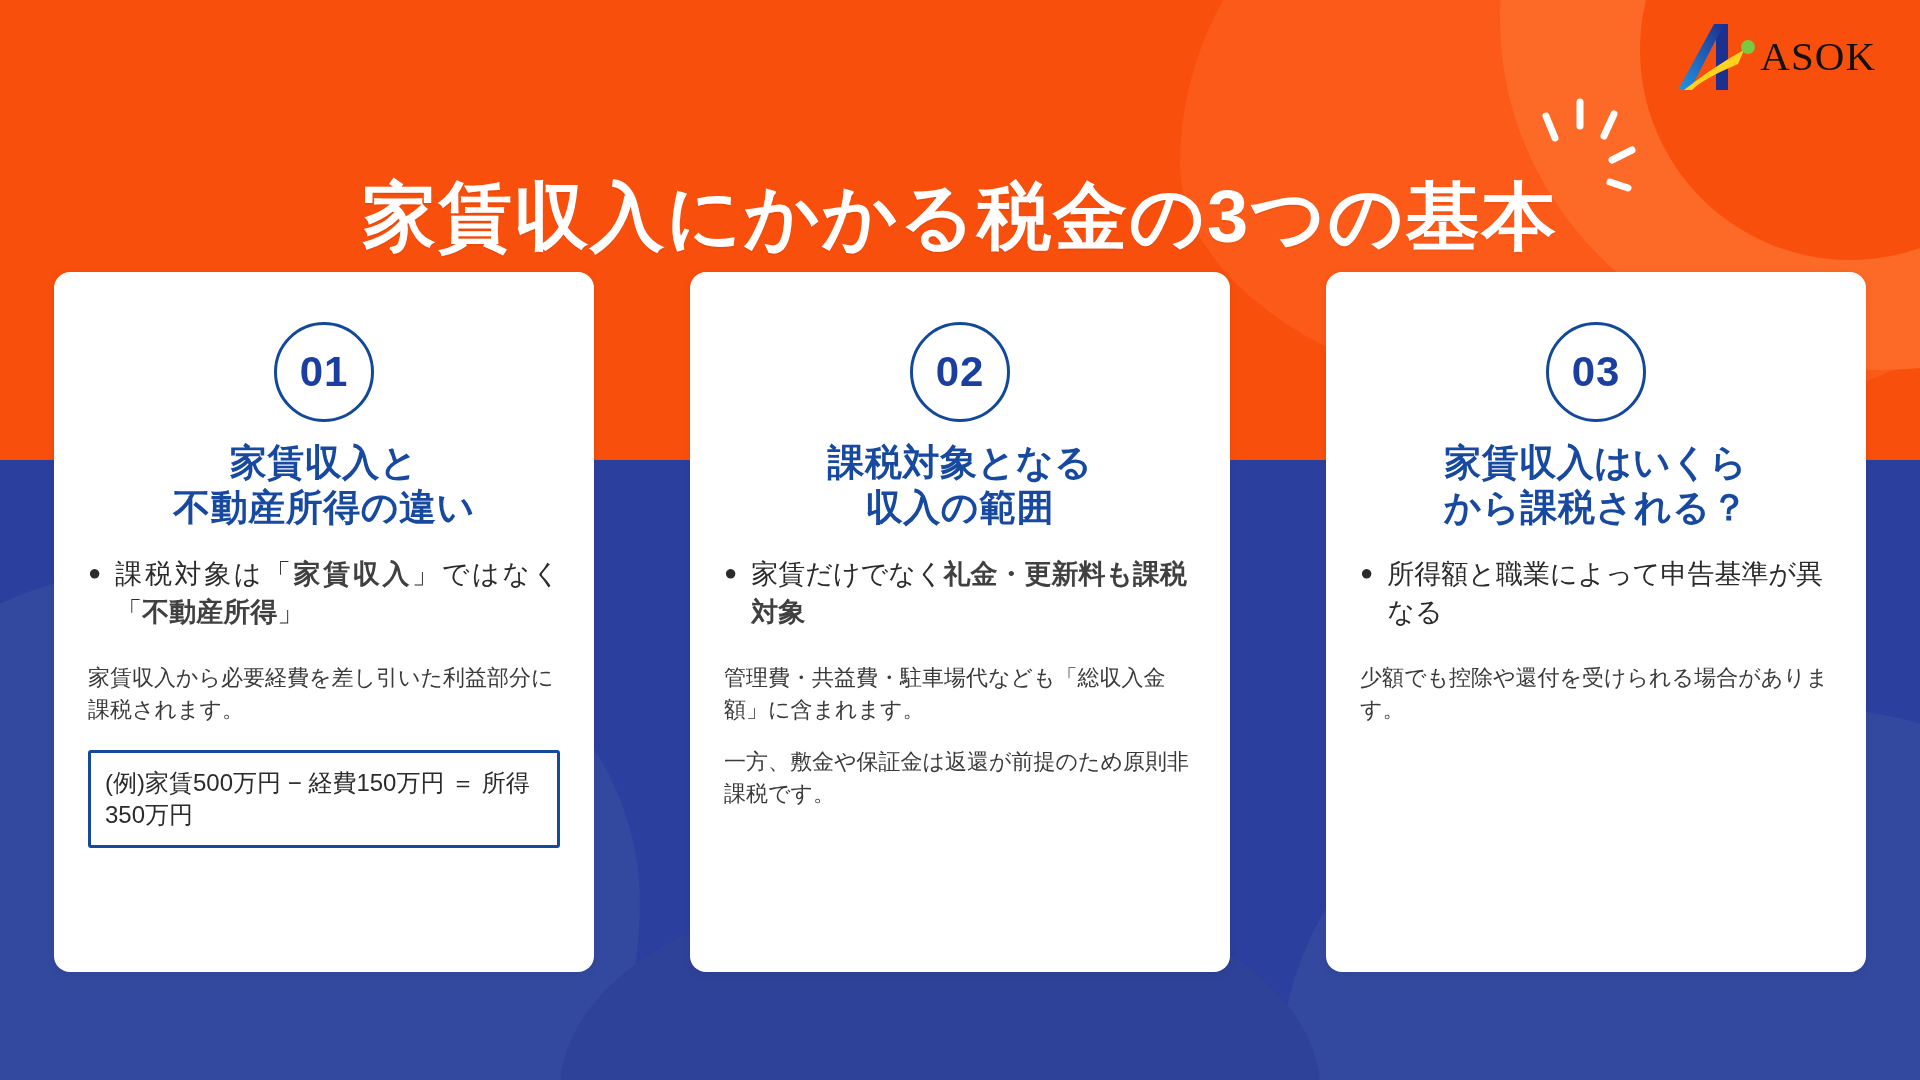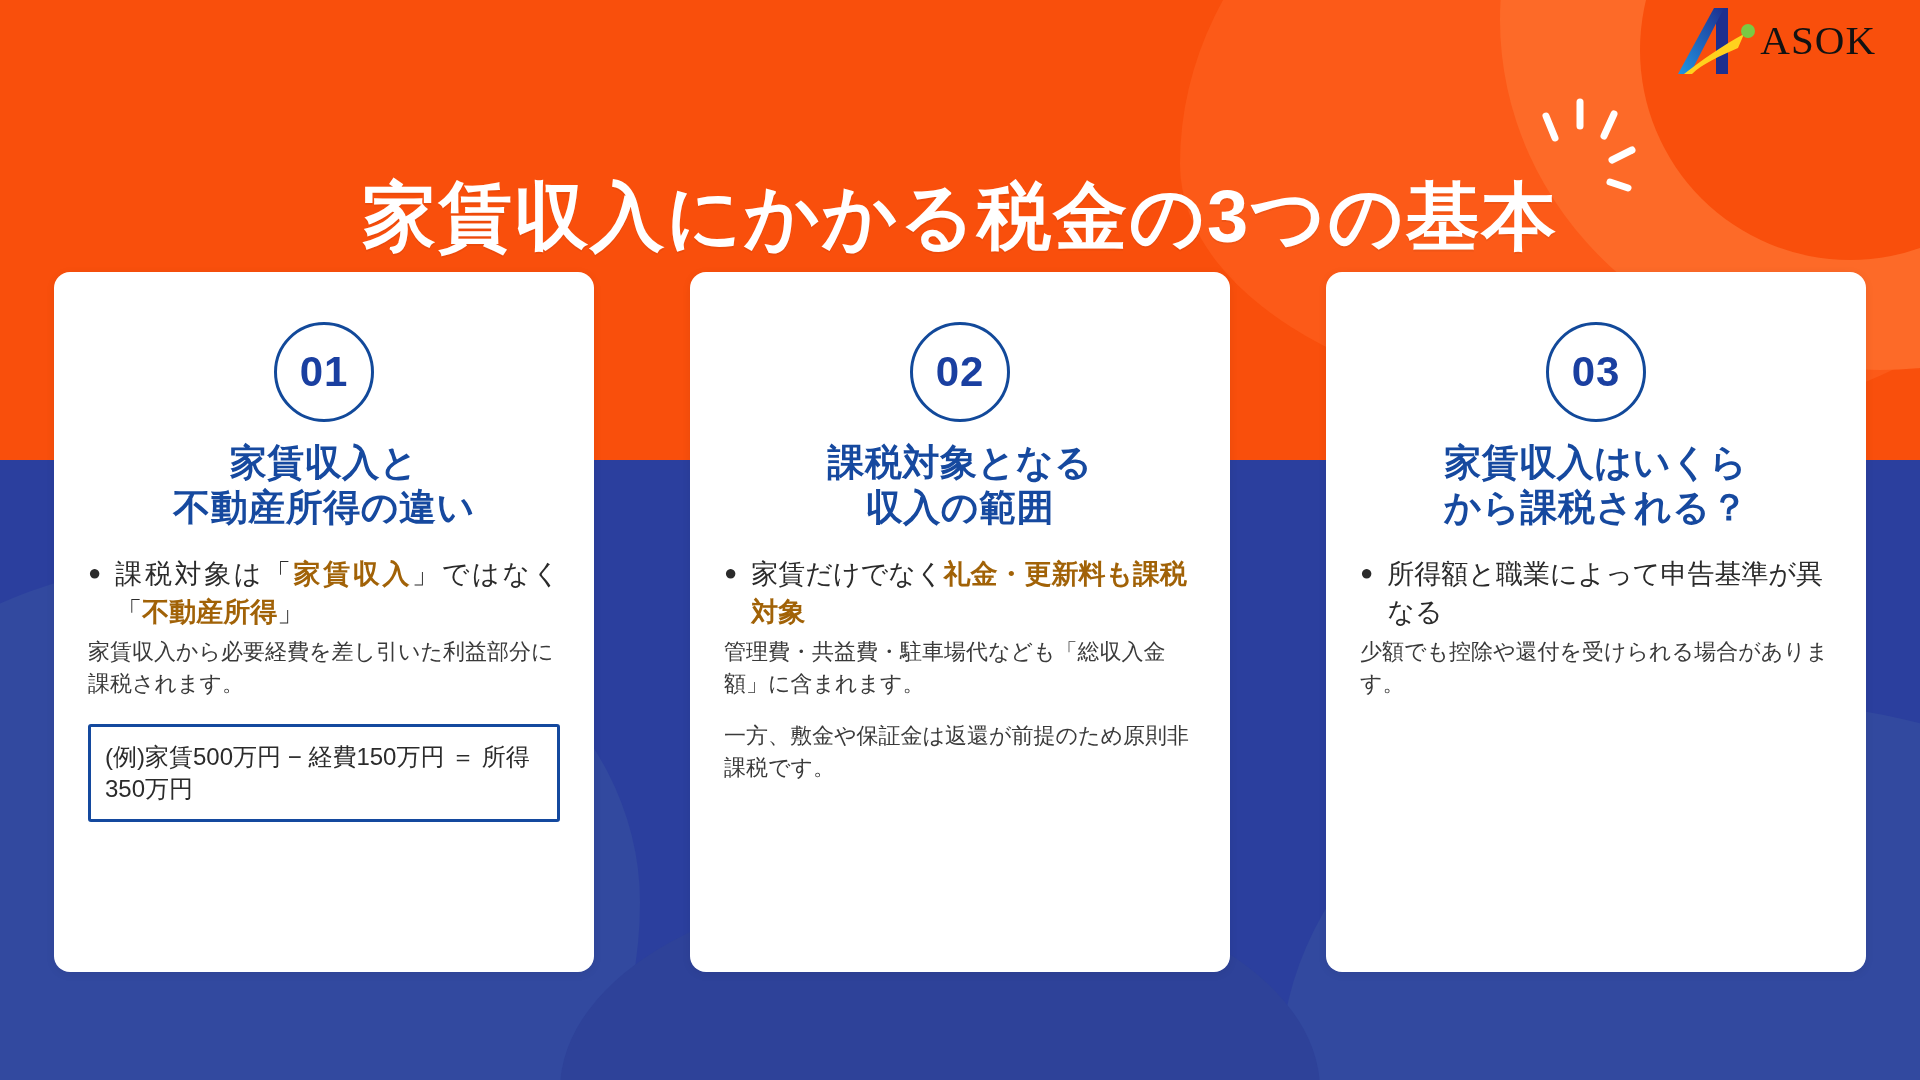--- a/index.html
+++ b/index.html
@@ -20,21 +20,21 @@
   .blob-c{position:absolute;left:1640px;top:-160px;width:420px;height:420px;
           background:#f94f0c;border-radius:50%;}
   .blob-d{position:absolute;left:-260px;top:560px;width:900px;height:760px;
           background:#32499f;border-radius:52% 48% 45% 55%/55% 45% 55% 45%;}
   .blob-e{position:absolute;left:1280px;top:700px;width:900px;height:620px;
           background:#32499f;border-radius:50% 50% 40% 60%/60% 40% 60% 40%;}
   .blob-f{position:absolute;left:560px;top:880px;width:760px;height:420px;
           background:#2e4299;border-radius:50%;}
 
   
-  .logo{position:absolute;right:44px;top:4px;display:flex;align-items:center;}
+  .logo{position:absolute;right:44px;top:20px;display:flex;align-items:center;}
   .logo-mark{width:84px;height:72px;}
   .logo-text{font-family:"Liberation Serif","DejaVu Serif",serif;
              font-size:41px;letter-spacing:1px;color:#121212;line-height:1;}
 
   
   .title{position:absolute;left:0;top:118px;width:1920px;text-align:center;
          color:#ffffff;font-size:74px;font-weight:bold;letter-spacing:2px;
          text-shadow:0 2px 0 rgba(0,0,0,.05);}
   .sparkle{position:absolute;left:1528px;top:88px;width:120px;height:130px;}
 
@@ -45,23 +45,23 @@
         box-sizing:border-box;padding:42px 34px 30px 34px;
         box-shadow:0 2px 10px rgba(0,0,0,.07);}
   .badge{width:94px;height:94px;border:3px solid #12499a;border-radius:50%;
          margin:8px auto 0 auto;display:flex;align-items:center;justify-content:center;
          color:#1a3fa0;font-size:42px;font-weight:bold;letter-spacing:1px;}
   .card-title{margin-top:18px;text-align:center;color:#16499f;
               font-size:37px;font-weight:bold;line-height:1.22;letter-spacing:.5px;}
   .bullet{display:flex;gap:14px;margin-top:26px;color:#2b2b2b;
           font-size:27px;line-height:1.4;}
   .dot{flex:0 0 auto;font-size:22px;line-height:1.55;}
-  .bullet b{font-weight:bold;color:#a16207;}
+  .bullet b{font-weight:bold;color:#404040;}
   .b1 .bullet-text{text-align:justify;}
-  .desc{margin-top:4px;color:#3a3a3a;font-size:22px;line-height:1.45;}
+  .desc{margin-top:30px;color:#3a3a3a;font-size:22px;line-height:1.45;}
   .desc + .desc{margin-top:20px;}
   .example{margin-top:24px;border:3px solid #14499e;border-radius:3px;
            padding:14px 14px;color:#2b2b2b;font-size:24px;line-height:1.35;}
 </style>
 </head>
 <body>
 
 <div class="stage">
 
   <div class="bg-bottom"></div>

